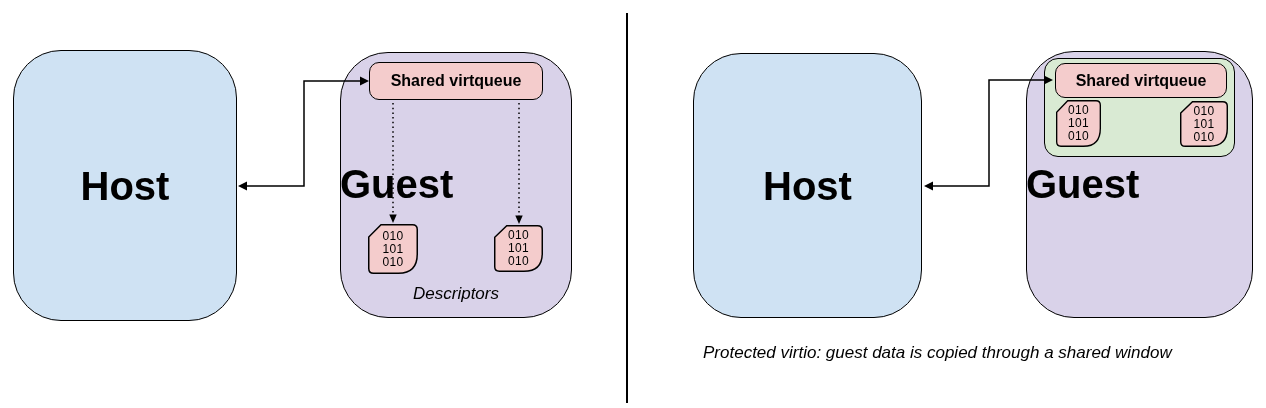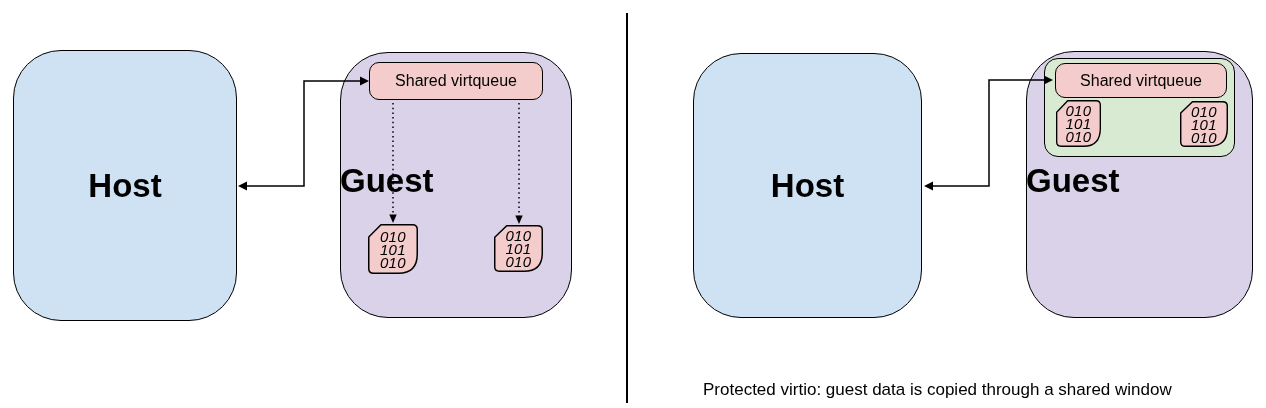--- a/index.html
+++ b/index.html
@@ -17,50 +17,50 @@
     width:1266px;height:408px;
     background:#fff;
     font-family:"Liberation Sans","DejaVu Sans",sans-serif;
     color:var(--text);
     overflow:hidden;
   }
   .box{position:absolute;box-sizing:border-box;border:1.5px solid var(--stroke);}
   .host-box{background:var(--host-fill);border-radius:48px;z-index:1;
             display:flex;align-items:center;justify-content:center;}
   .guest-box{background:var(--guest-fill);border-radius:48px;z-index:1;}
-  .big-label{font-size:33px;font-weight:700;letter-spacing:0;line-height:1;}
+  .big-label{font-size:40px;font-weight:700;letter-spacing:0;line-height:1;}
   .host1{left:13px;top:50px;width:224px;height:271px;}
   .guest1{left:340px;top:52px;width:232px;height:266px;}
   .host2{left:693px;top:53px;width:229px;height:265px;}
   .guest2{left:1026px;top:51px;width:227px;height:267px;}
   .guest-label{position:absolute;z-index:4;}
   .guest-label.g1{left:340px;top:164px;width:232px;}
   .guest-label.g2{left:1026px;top:164px;width:227px;}
   .vq{background:var(--virtqueue-fill);border-radius:10px;z-index:3;
-      display:flex;align-items:center;justify-content:center;font-size:16px;}
+      display:flex;align-items:center;justify-content:center;font-size:16px;font-weight:bold;}
   .vq1{left:369px;top:62px;width:174px;height:38px;}
   .vq2{left:1055px;top:63px;width:172px;height:35px;}
   .shared-window{position:absolute;box-sizing:border-box;z-index:2;
       left:1044px;top:58px;width:191px;height:99px;
       background:var(--shared-window-fill);border:1.5px solid var(--stroke);
       border-radius:14px;}
   .desc{position:absolute;z-index:3;}
   .desc svg{position:absolute;left:0;top:0;width:100%;height:100%;display:block;}
   .note-path{fill:var(--descriptor-fill);stroke:var(--stroke);stroke-width:1.5;}
   .desc .bits{position:absolute;inset:0;display:flex;align-items:center;justify-content:center;
-      font-size:15px;line-height:13px;letter-spacing:.4px;white-space:pre-line;text-align:center;font-style:italic;}
+      font-size:12px;line-height:13px;letter-spacing:.4px;white-space:pre-line;text-align:center;}
   .d1a{left:368px;top:224px;width:50px;height:50px;}
   .d1b{left:494px;top:225px;width:49px;height:47px;}
   .d2a{left:1056px;top:100px;width:45px;height:47px;}
   .d2b{left:1180px;top:101px;width:48px;height:46px;}
   .descriptors-label{position:absolute;z-index:4;left:340px;top:284px;width:232px;
       text-align:center;font-size:17px;font-style:italic;}
   .caption{position:absolute;font-size:17px;white-space:nowrap;}
   .cap1{left:23px;top:362px;}
-  .cap2{left:703px;top:380px;}
+  .cap2{left:703px;top:343px;font-style:italic;}
   .divider{position:absolute;left:626px;top:13px;width:2px;height:390px;
       background:var(--stroke);}
   .overlay{position:absolute;left:0;top:0;z-index:5;pointer-events:none;}
   .conn{stroke:var(--stroke);stroke-width:1.5;fill:none;}
   .dot{stroke:var(--stroke);stroke-width:1.5;stroke-dasharray:1.5 3.2;}
   .ah{fill:var(--stroke);}
 </style>
 </head>
 <body>
 
@@ -88,20 +88,21 @@
 
   <div class="desc d1b">
     <svg viewBox="0 0 50 50" preserveAspectRatio="none">
       <path class="note-path" d="M13,0.75 H44.5 Q49.25,0.75 49.25,5.5 V30 Q49.25,49.25 30.5,49.25 H5.5 Q0.75,49.25 0.75,44.5 V13 Z"></path>
     </svg>
     <div class="bits">010
 101
 010</div>
   </div>
 
+  <div class="descriptors-label">Descriptors</div>
 
 
   <div class="box host-box host2">
     <span class="big-label">Host</span>
   </div>
 
   <div class="box guest-box guest2"></div>
   <div class="guest-label g2 big-label">Guest</div>
 
   <div class="shared-window"></div>

